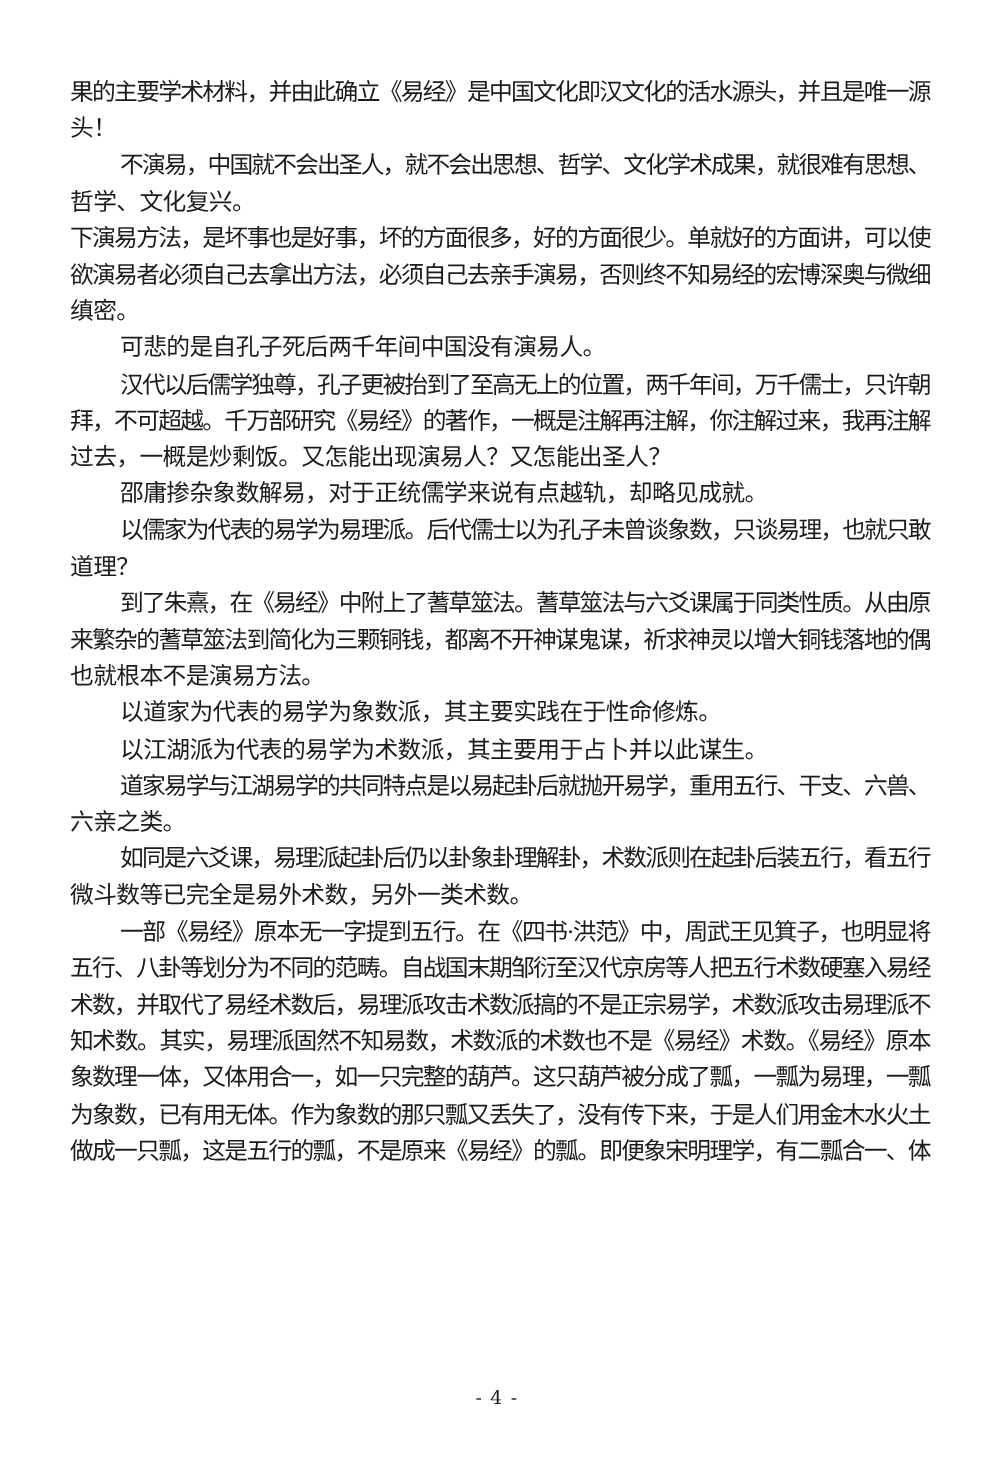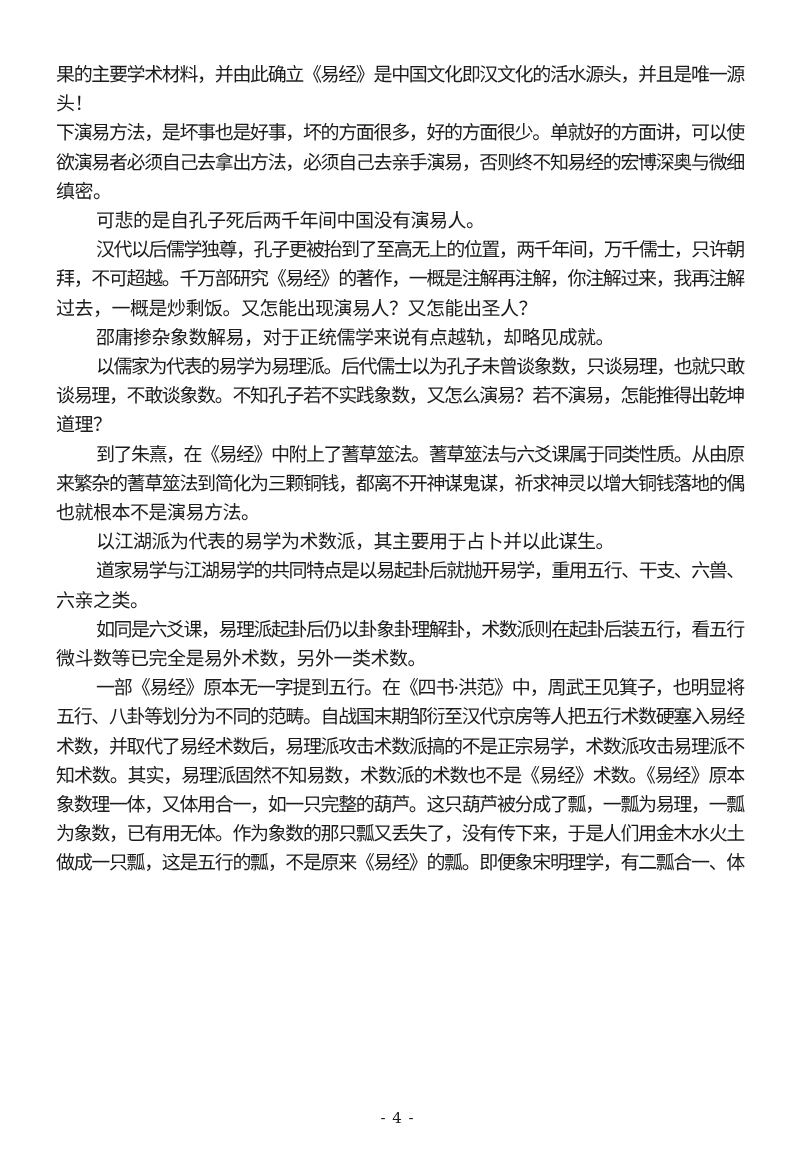--- a/index.html
+++ b/index.html
@@ -55,44 +55,50 @@
 </head>
 <body>
 
 <div class="page">
   <div class="text-block">
       <div class="para">
         <div class="line">果的主要学术材料，并由此确立《易经》是中国文化即汉文化的活水源头，并且是唯一源</div>
         <div class="line endline">头！</div>
       </div>
       <div class="para">
+        <div class="line indent">不演易，中国就不会出圣人，就不会出思想、哲学、文化学术成果，就很难有思想、</div>
+        <div class="line endline">哲学、文化复兴。</div>
+      </div>
+      <div class="para">
         <div class="line">下演易方法，是坏事也是好事，坏的方面很多，好的方面很少。单就好的方面讲，可以使</div>
         <div class="line">欲演易者必须自己去拿出方法，必须自己去亲手演易，否则终不知易经的宏博深奥与微细</div>
         <div class="line endline">缜密。</div>
       </div>
       <div class="para">
         <div class="line endline indent">可悲的是自孔子死后两千年间中国没有演易人。</div>
       </div>
       <div class="para">
         <div class="line indent">汉代以后儒学独尊，孔子更被抬到了至高无上的位置，两千年间，万千儒士，只许朝</div>
         <div class="line">拜，不可超越。千万部研究《易经》的著作，一概是注解再注解，你注解过来，我再注解</div>
         <div class="line endline">过去，一概是炒剩饭。又怎能出现演易人？又怎能出圣人？</div>
       </div>
       <div class="para">
         <div class="line endline indent">邵庸掺杂象数解易，对于正统儒学来说有点越轨，却略见成就。</div>
       </div>
       <div class="para">
         <div class="line indent">以儒家为代表的易学为易理派。后代儒士以为孔子未曾谈象数，只谈易理，也就只敢</div>
-        <div class="line">谈易理，不敢谈象数。不知孔子若不实践象数，又怎么演易？若不演易，怎能推得出乾坤</div>
         <div class="line endline">道理？</div>
       </div>
       <div class="para">
         <div class="line indent">到了朱熹，在《易经》中附上了蓍草筮法。蓍草筮法与六爻课属于同类性质。从由原</div>
         <div class="line">来繁杂的蓍草筮法到简化为三颗铜钱，都离不开神谋鬼谋，祈求神灵以增大铜钱落地的偶</div>
         <div class="line endline">也就根本不是演易方法。</div>
+      </div>
+      <div class="para">
+        <div class="line endline indent">以道家为代表的易学为象数派，其主要实践在于性命修炼。</div>
       </div>
       <div class="para">
         <div class="line endline indent">以江湖派为代表的易学为术数派，其主要用于占卜并以此谋生。</div>
       </div>
       <div class="para">
         <div class="line indent">道家易学与江湖易学的共同特点是以易起卦后就抛开易学，重用五行、干支、六兽、</div>
         <div class="line endline">六亲之类。</div>
       </div>
       <div class="para">
         <div class="line indent">如同是六爻课，易理派起卦后仍以卦象卦理解卦，术数派则在起卦后装五行，看五行</div>

